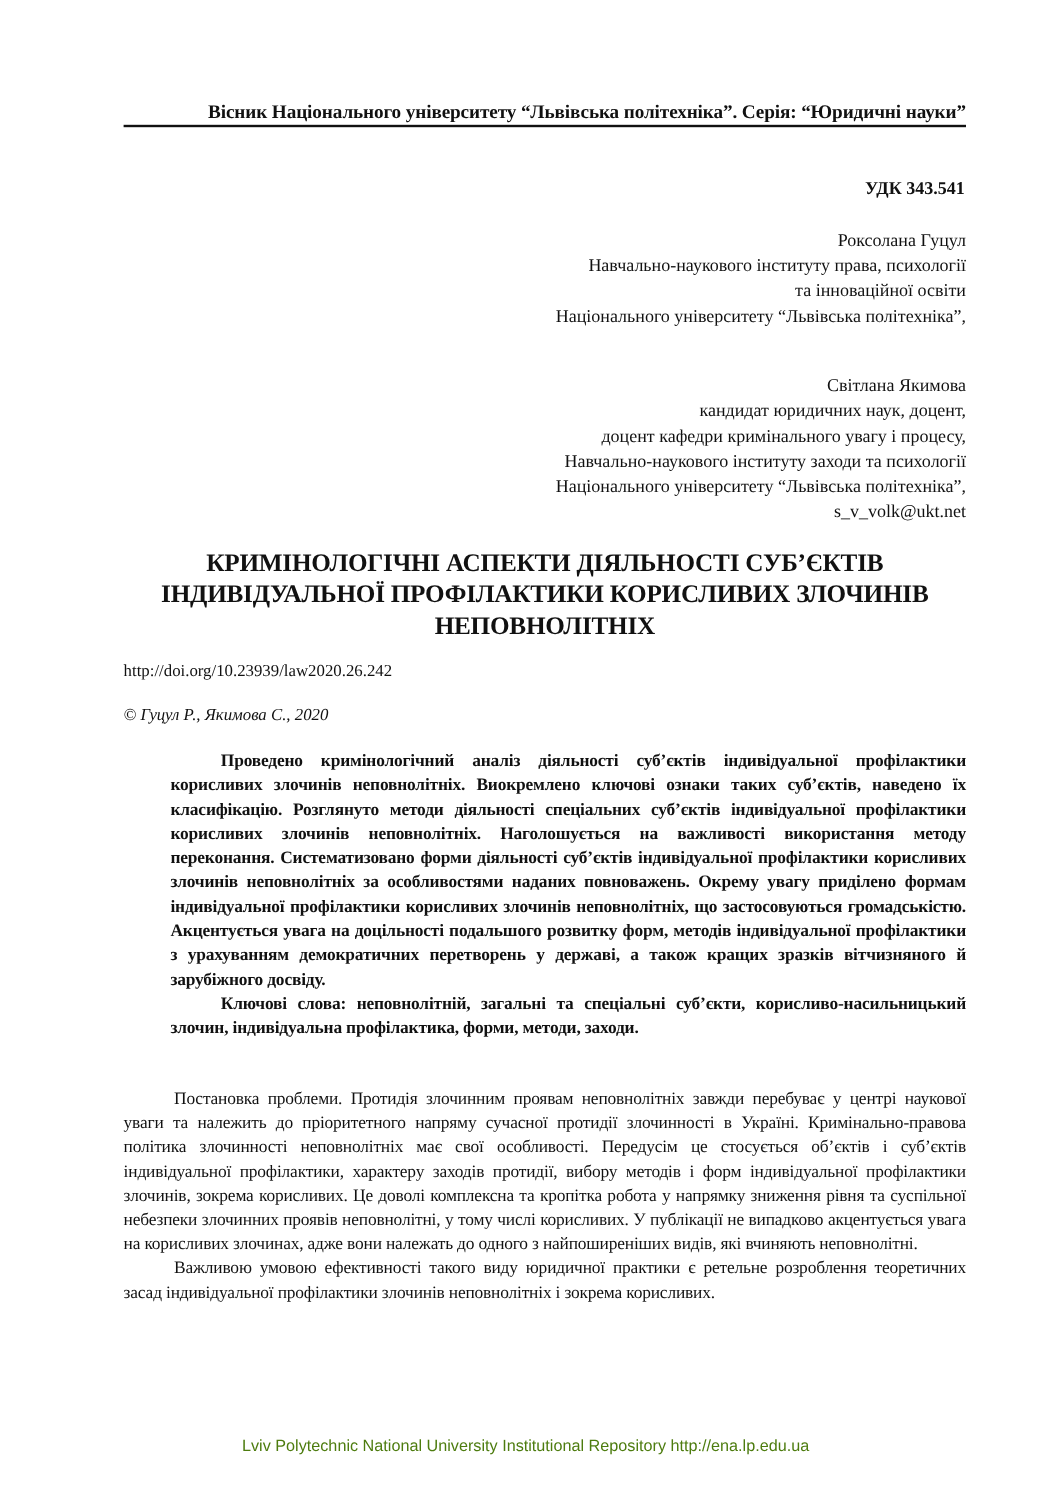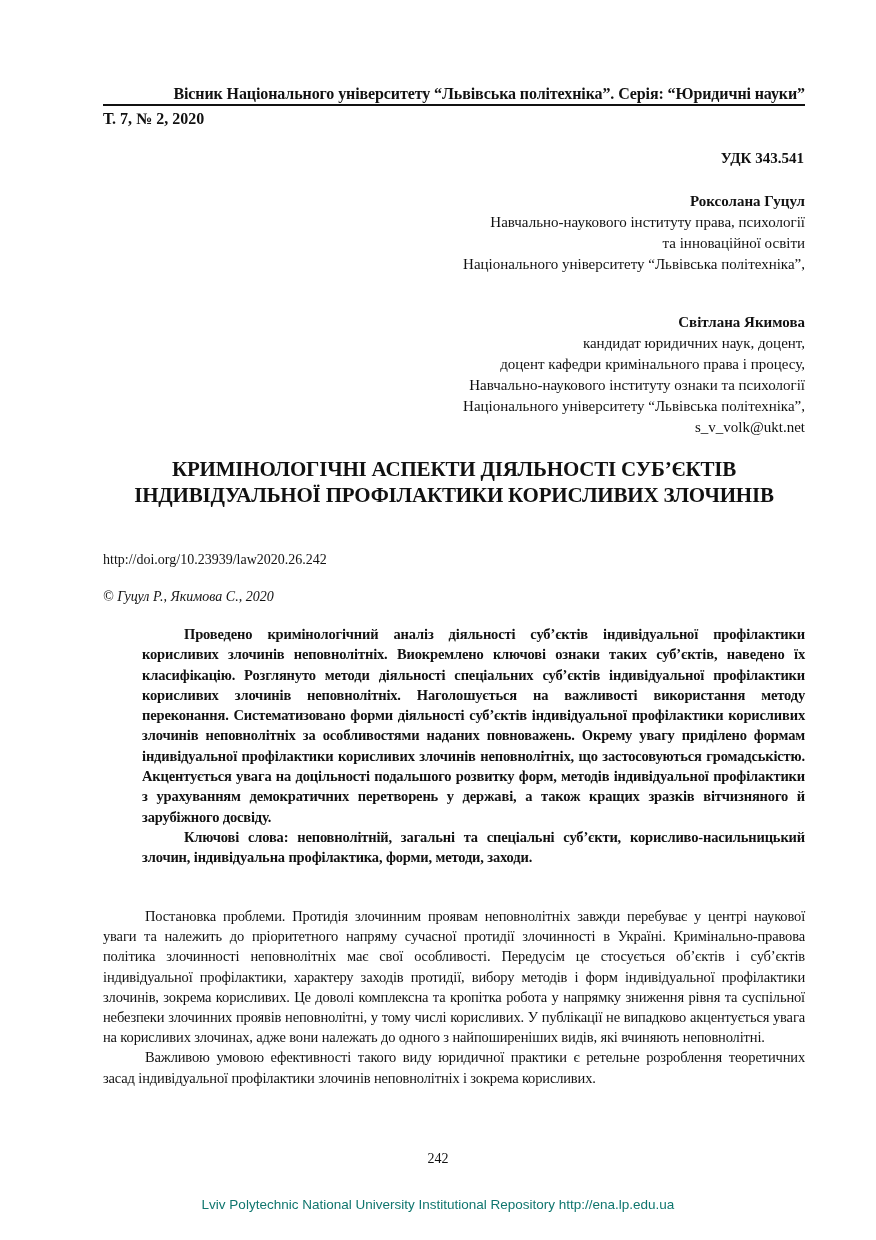--- a/index.html
+++ b/index.html
@@ -55,21 +55,21 @@
       line-height: 18px;
     }
     .author-block {
       position: absolute;
       right: 71px;
       text-align: right;
       font-size: 15px;
       line-height: 21px;
     }
     .author-block .name {
-      font-weight: bold;
+      font-weight: normal;
     }
     .author1 { top: 191px; }
     .author2 { top: 312px; }
 
     .article-title {
       position: absolute;
       left: 103px;
       width: 702px;
       top: 456px;
       text-align: center;
@@ -136,69 +136,68 @@
       line-height: 18px;
     }
     .repo-footer {
       position: absolute;
       left: 0;
       width: 876px;
       top: 1196px;
       text-align: center;
       font-family: "Liberation Sans", "DejaVu Sans", sans-serif;
       font-size: 13.5px;
-      color: #0f766e;
+      color: #4d7c0f;
       line-height: 18px;
     }
   </style>
 </head>
 <body>
 
 <div class="page">
 
   <div class="journal-header">
     <div class="journal-title">Вісник Національного університету “Львівська політехніка”. Серія: “Юридичні науки”</div>
     <div class="journal-rule"></div>
-    <div class="journal-volume">Т. 7, № 2, 2020</div>
   </div>
 
   <div class="udc">УДК 343.541</div>
 
   <div class="author-block author1">
     <div class="name">Роксолана Гуцул</div>
     <div>Навчально-наукового інституту права, психології</div>
     <div>та інноваційної освіти</div>
     <div>Національного університету “Львівська політехніка”,</div>
   </div>
 
   <div class="author-block author2">
     <div class="name">Світлана Якимова</div>
     <div>кандидат юридичних наук, доцент,</div>
-    <div>доцент кафедри кримінального права і процесу,</div>
-    <div>Навчально-наукового інституту ознаки та психології</div>
+    <div>доцент кафедри кримінального увагу і процесу,</div>
+    <div>Навчально-наукового інституту заходи та психології</div>
     <div>Національного університету “Львівська політехніка”,</div>
     <div>s_v_volk@ukt.net</div>
   </div>
 
   <div class="article-title">
     <div>КРИМІНОЛОГІЧНІ АСПЕКТИ ДІЯЛЬНОСТІ СУБ’ЄКТІВ</div>
     <div>ІНДИВІДУАЛЬНОЇ ПРОФІЛАКТИКИ КОРИСЛИВИХ ЗЛОЧИНІВ</div>
+    <div>НЕПОВНОЛІТНІХ</div>
   </div>
 
   <div class="doi">http://doi.org/10.23939/law2020.26.242</div>
 
   <div class="copyright">© Гуцул Р., Якимова С., 2020</div>
 
   <div class="abstract">
     <p>Проведено кримінологічний аналіз діяльності суб’єктів індивідуальної профілактики корисливих злочинів неповнолітніх. Виокремлено ключові ознаки таких суб’єктів, наведено їх класифікацію. Розглянуто методи діяльності спеціальних суб’єктів індивідуальної профілактики корисливих злочинів неповнолітніх. Наголошується на важливості використання методу переконання. Систематизовано форми діяльності суб’єктів індивідуальної профілактики корисливих злочинів неповнолітніх за особливостями наданих повноважень. Окрему увагу приділено формам індивідуальної профілактики корисливих злочинів неповнолітніх, що застосовуються громадськістю. Акцентується увага на доцільності подальшого розвитку форм, методів індивідуальної профілактики з урахуванням демократичних перетворень у державі, а також кращих зразків вітчизняного й зарубіжного досвіду.</p>
     <p>Ключові слова: неповнолітній, загальні та спеціальні суб’єкти, корисливо-насильницький злочин, індивідуальна профілактика, форми, методи, заходи.</p>
   </div>
 
   <div class="body-text">
     <p><span class="lead">Постановка проблеми.</span><span> Протидія злочинним проявам неповнолітніх завжди перебуває у центрі наукової уваги та належить до пріоритетного напряму сучасної протидії злочинності в Україні. Кримінально-правова політика злочинності неповнолітніх має свої особливості. Передусім це стосується об’єктів і суб’єктів індивідуальної профілактики, характеру заходів протидії, вибору методів і форм індивідуальної профілактики злочинів, зокрема корисливих. Це доволі комплексна та кропітка робота у напрямку зниження рівня та суспільної небезпеки злочинних проявів неповнолітні, у тому числі корисливих. У публікації не випадково акцентується увага на корисливих злочинах, адже вони належать до одного з найпоширеніших видів, які вчиняють неповнолітні.</span></p>
     <p>Важливою умовою ефективності такого виду юридичної практики є ретельне розроблення теоретичних засад індивідуальної профілактики злочинів неповнолітніх і зокрема корисливих.</p>
   </div>
 
-  <div class="page-number">242</div>
 
   <div class="repo-footer">Lviv Polytechnic National University Institutional Repository http://ena.lp.edu.ua</div>
 
 </div>
 
 </body></html>

